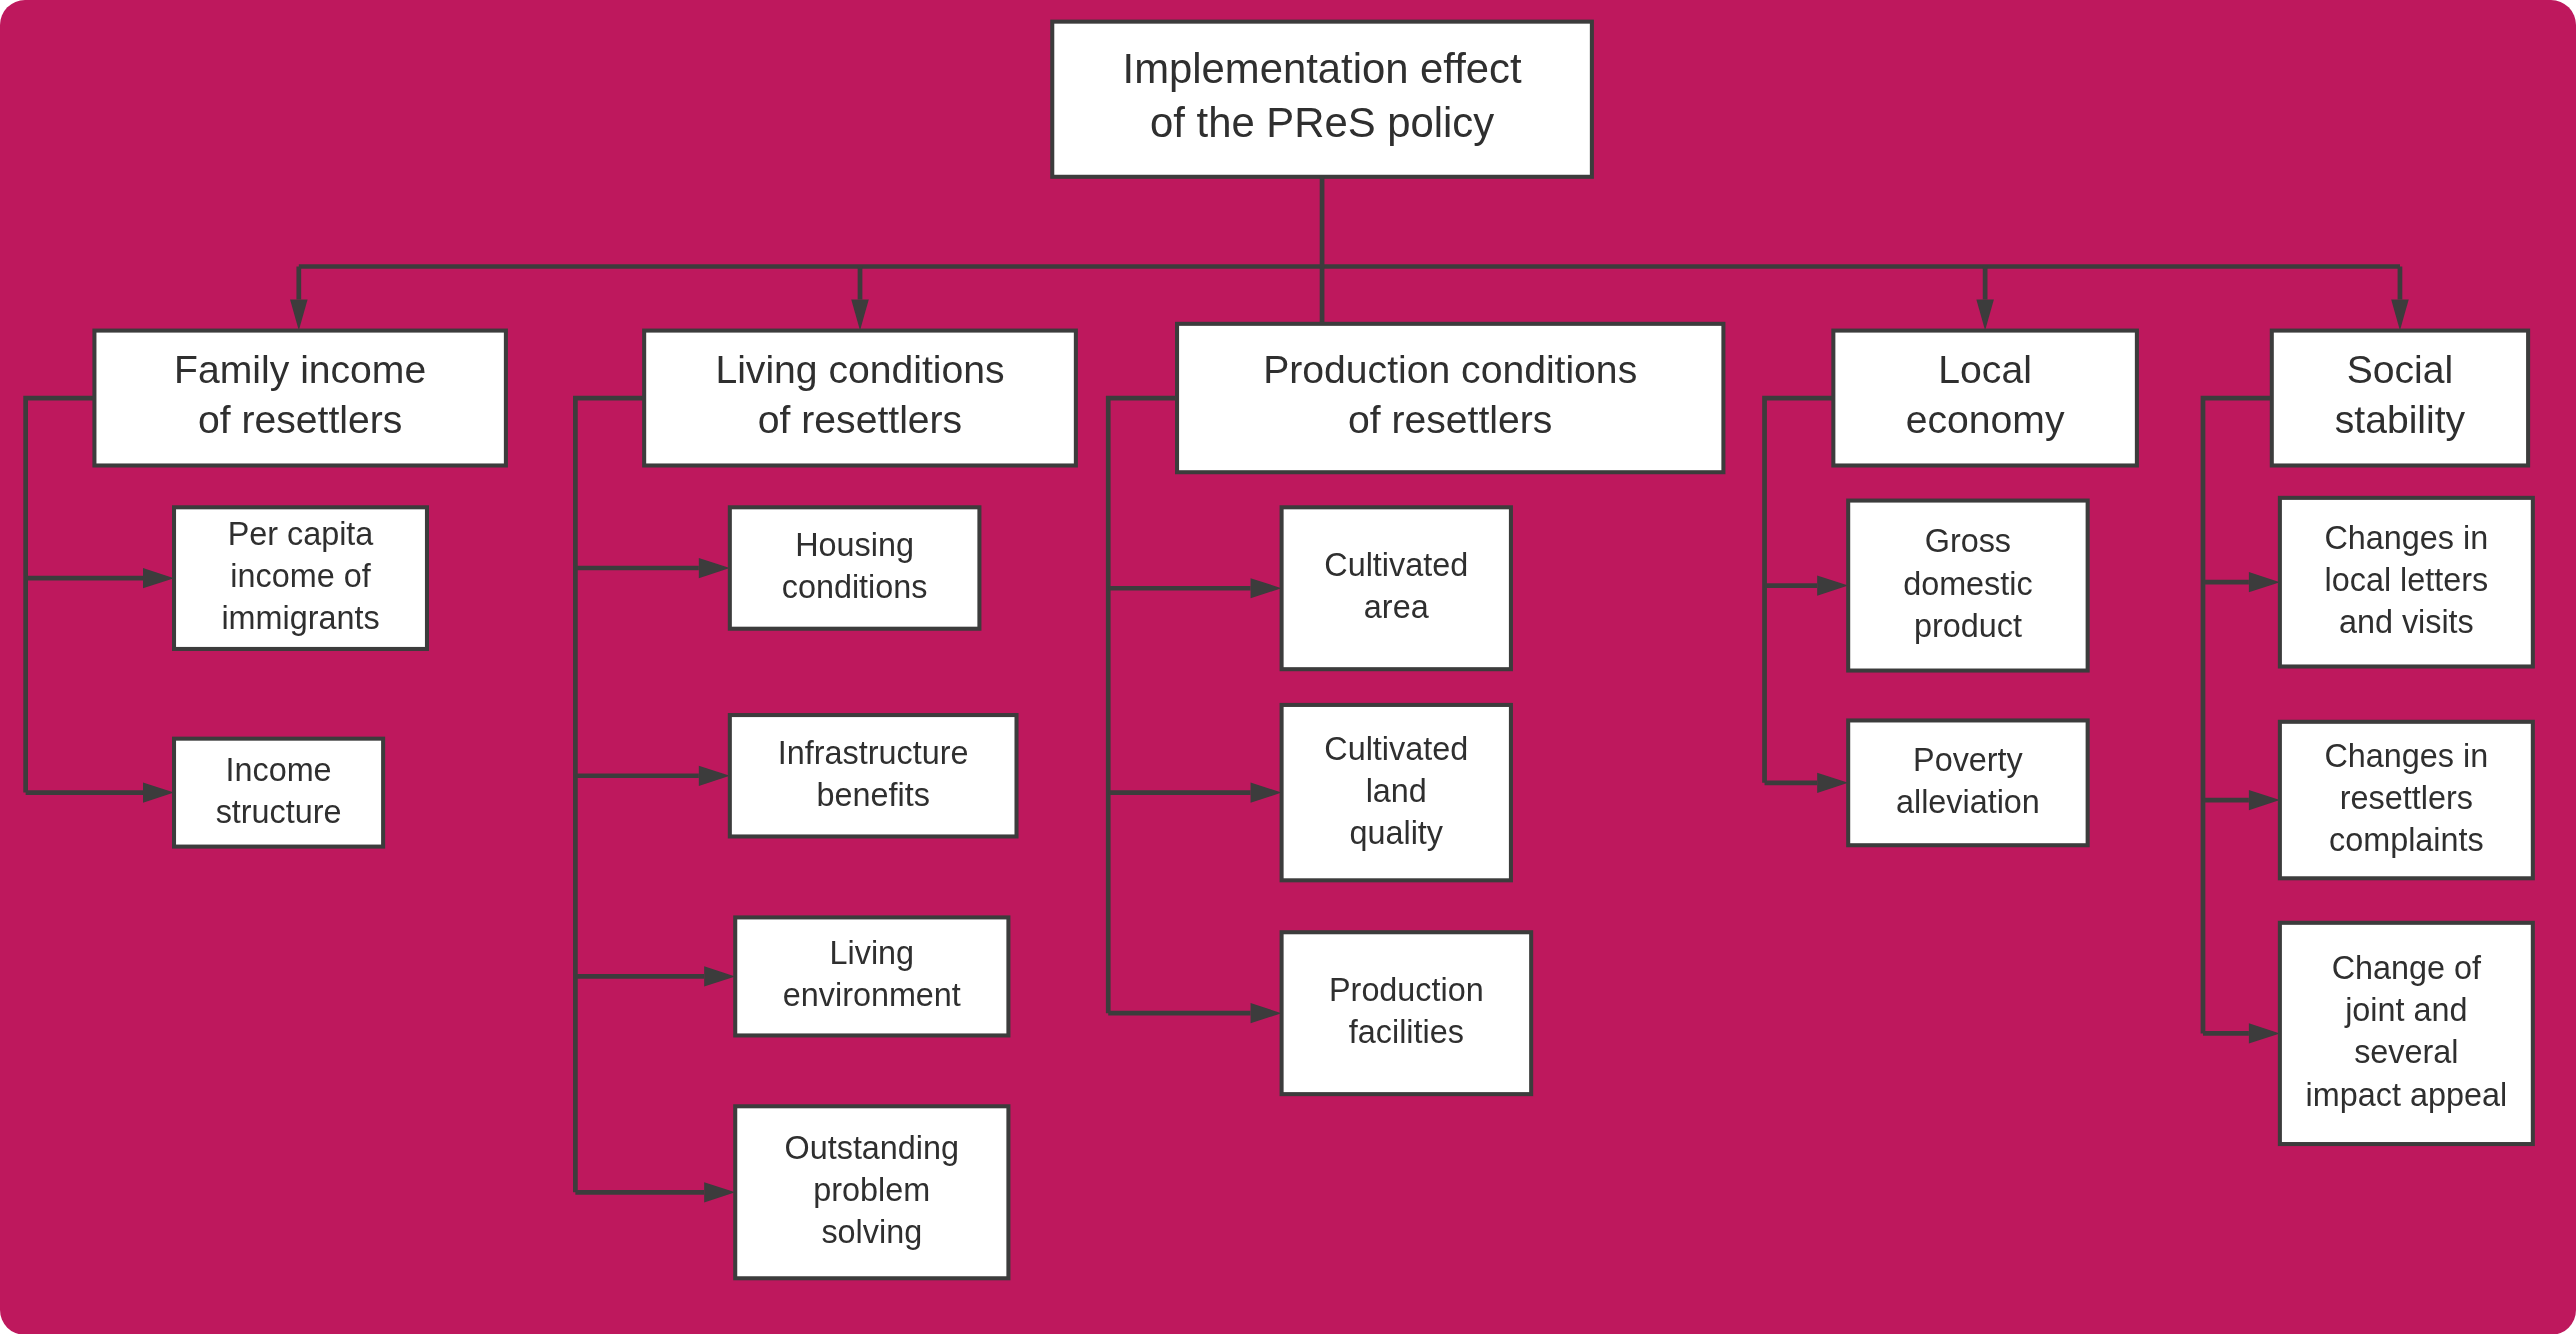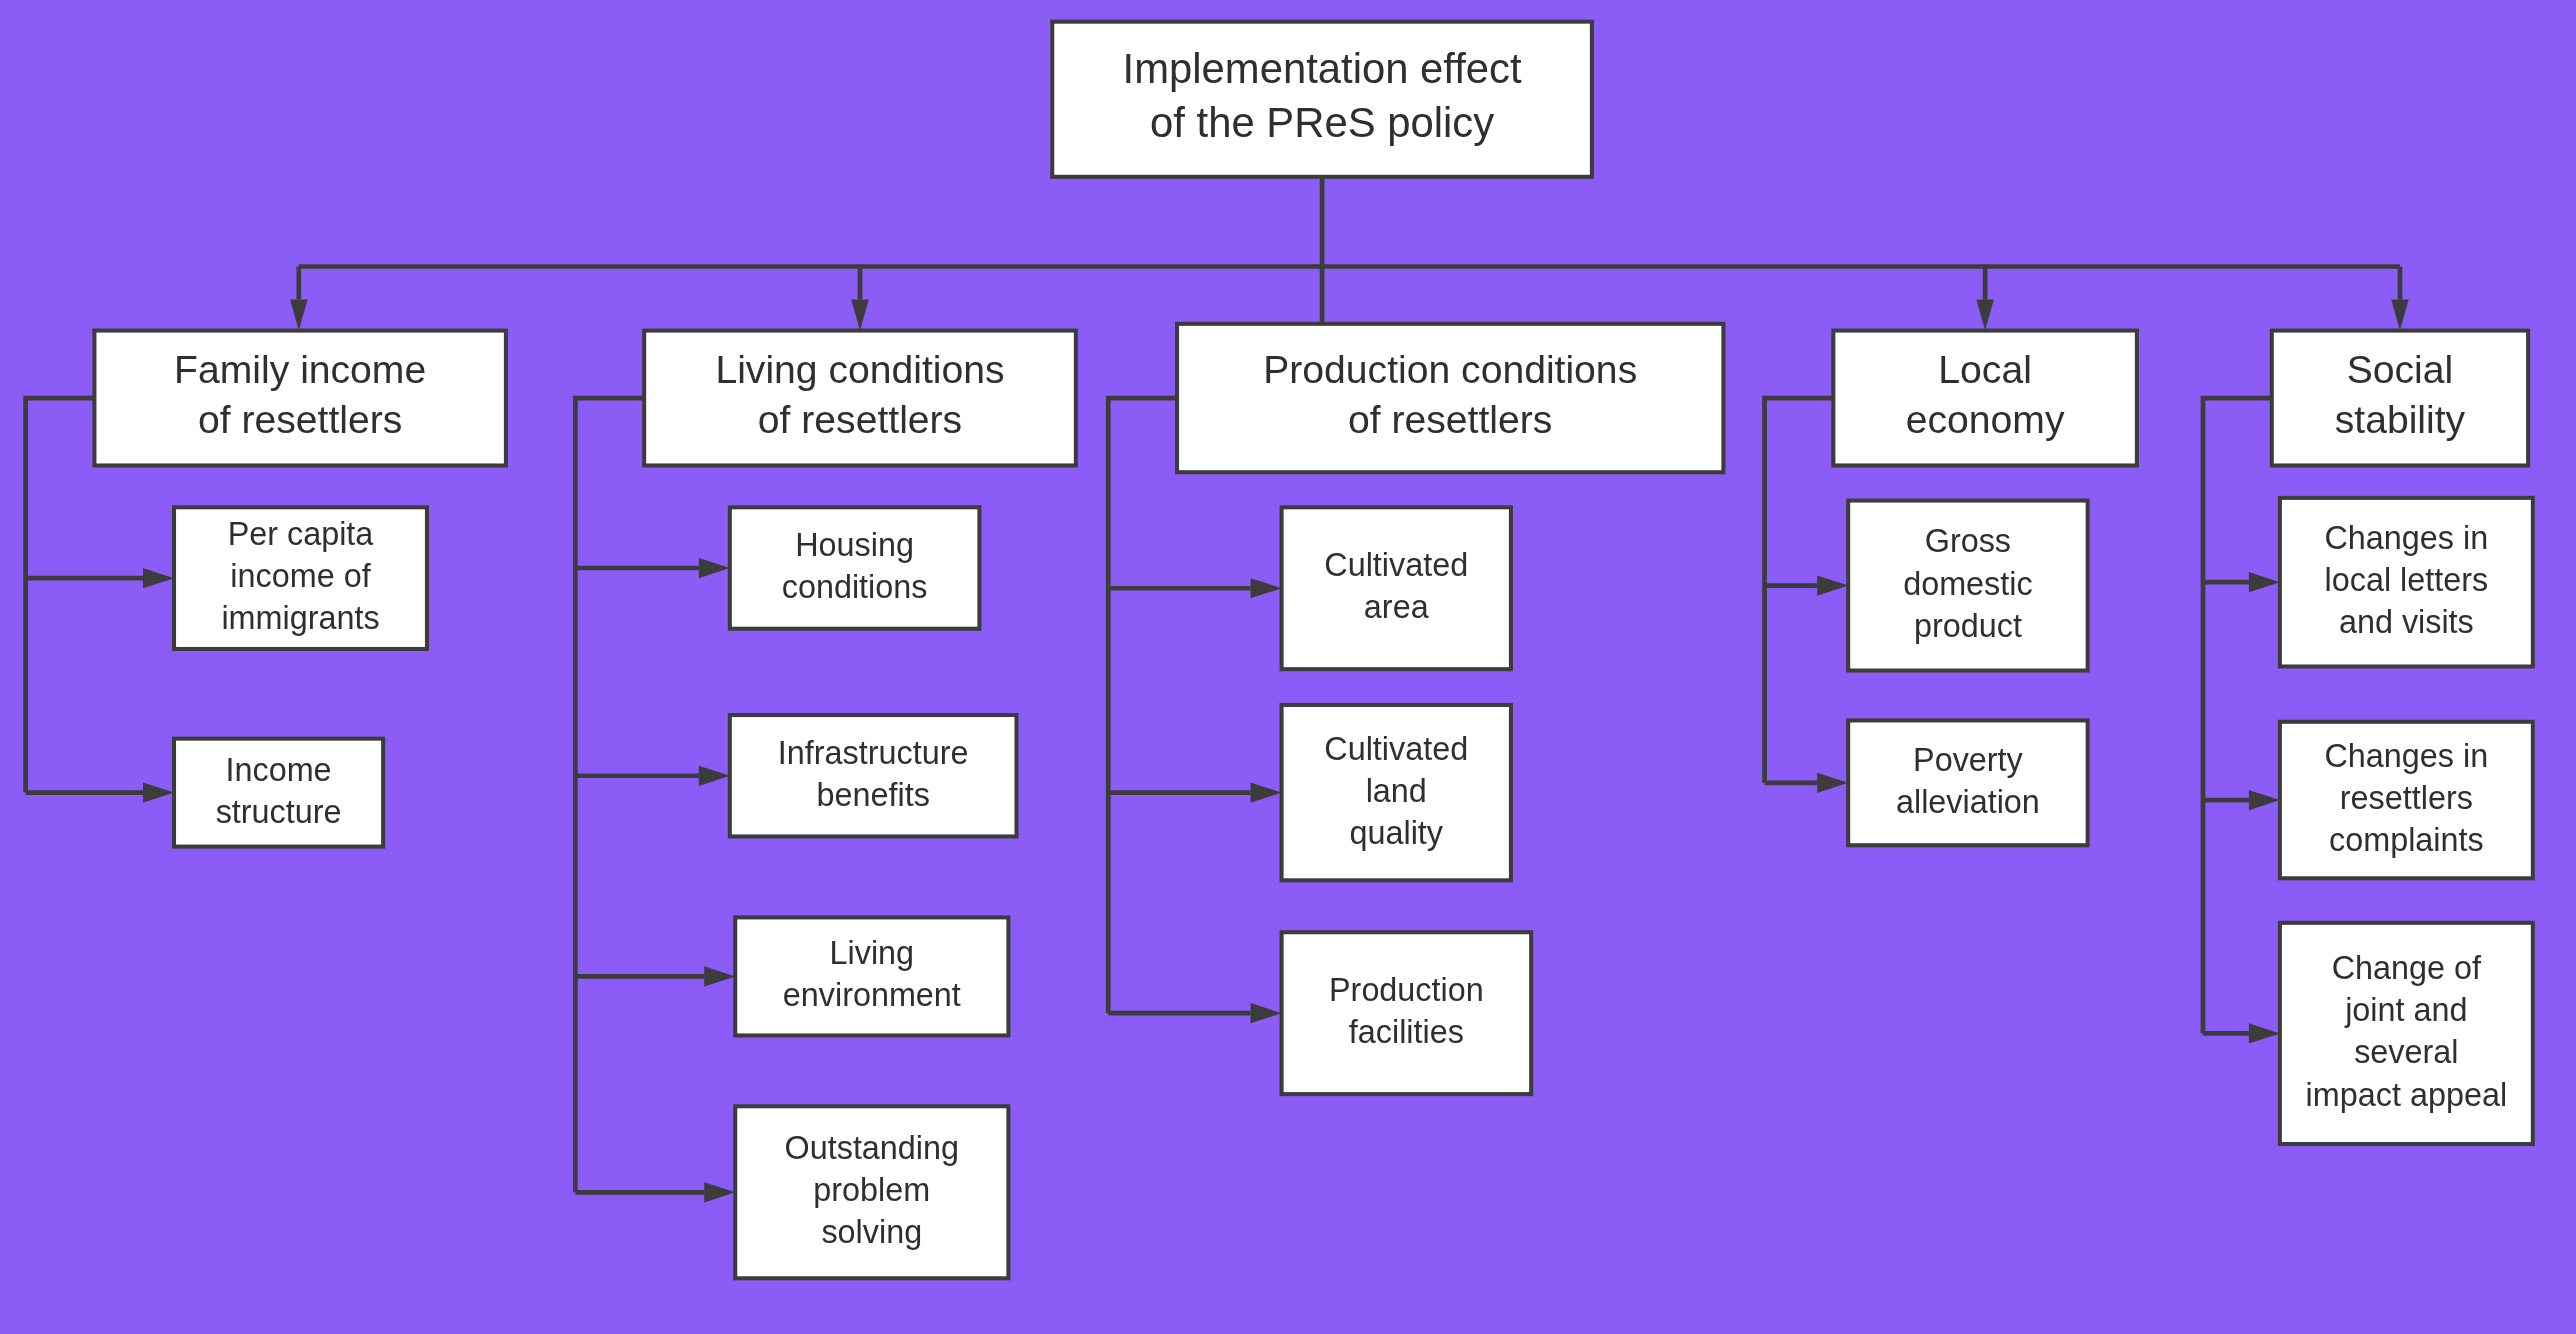--- a/index.html
+++ b/index.html
@@ -10,21 +10,22 @@
   body {
     width: 2576px;
     height: 1335px;
     font-family: "Liberation Sans", sans-serif;
     overflow: hidden;
   }
   #diagram-root {
     position: relative;
     width: 2576px;
     height: 1335px;
-    background: #8b5cf6;
+    background: #be185d;
+    border-radius: 25px;
   }
   svg.canvas {
     position: absolute;
     inset: 0;
     width: 2576px;
     height: 1335px;
     display: block;
   }
   .node-box {
     fill: #ffffff;

